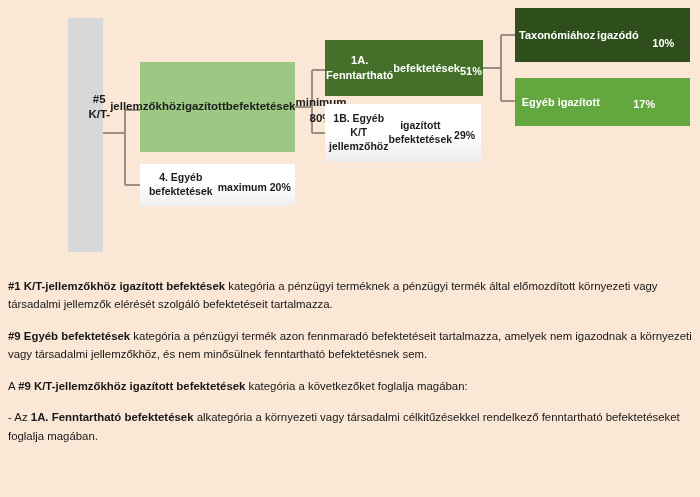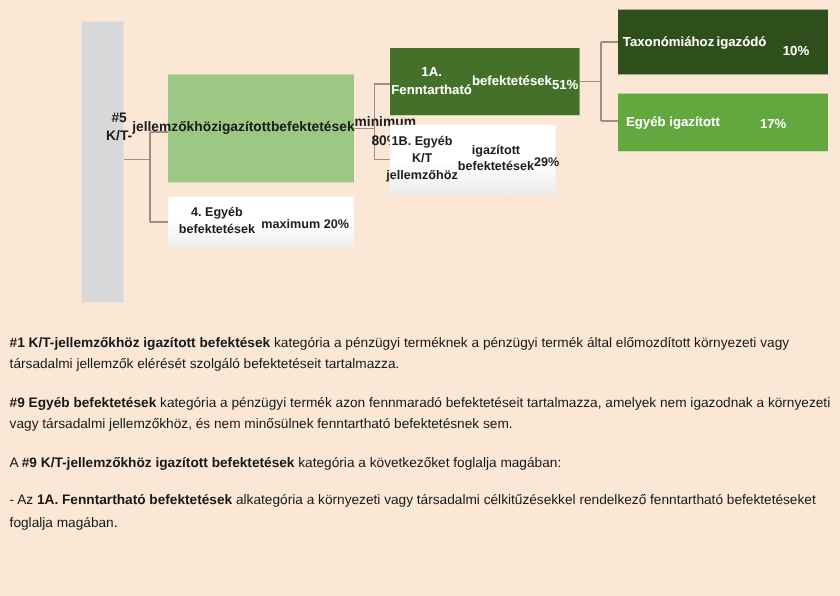--- a/index.html
+++ b/index.html
@@ -109,21 +109,21 @@
     background: #44702a;
     color: #ffffff;
     font-size: 11px;
     font-weight: bold;
   }
   #box-l2-sustainable .pct { margin-top: 6px; }
 
   #box-l2-otheresg {
     left: 325px;
     top: 104px;
-    width: 138px;
+    width: 156px;
     height: 58px;
     background: linear-gradient(to bottom, #ffffff 0%, #ffffff 50%, #ededed 100%);
     color: #1c1c1c;
     font-size: 10.5px;
     font-weight: bold;
   }
   #box-l2-otheresg .pct { margin-top: 5px; }
 
   
   #box-l3-taxonomy {

